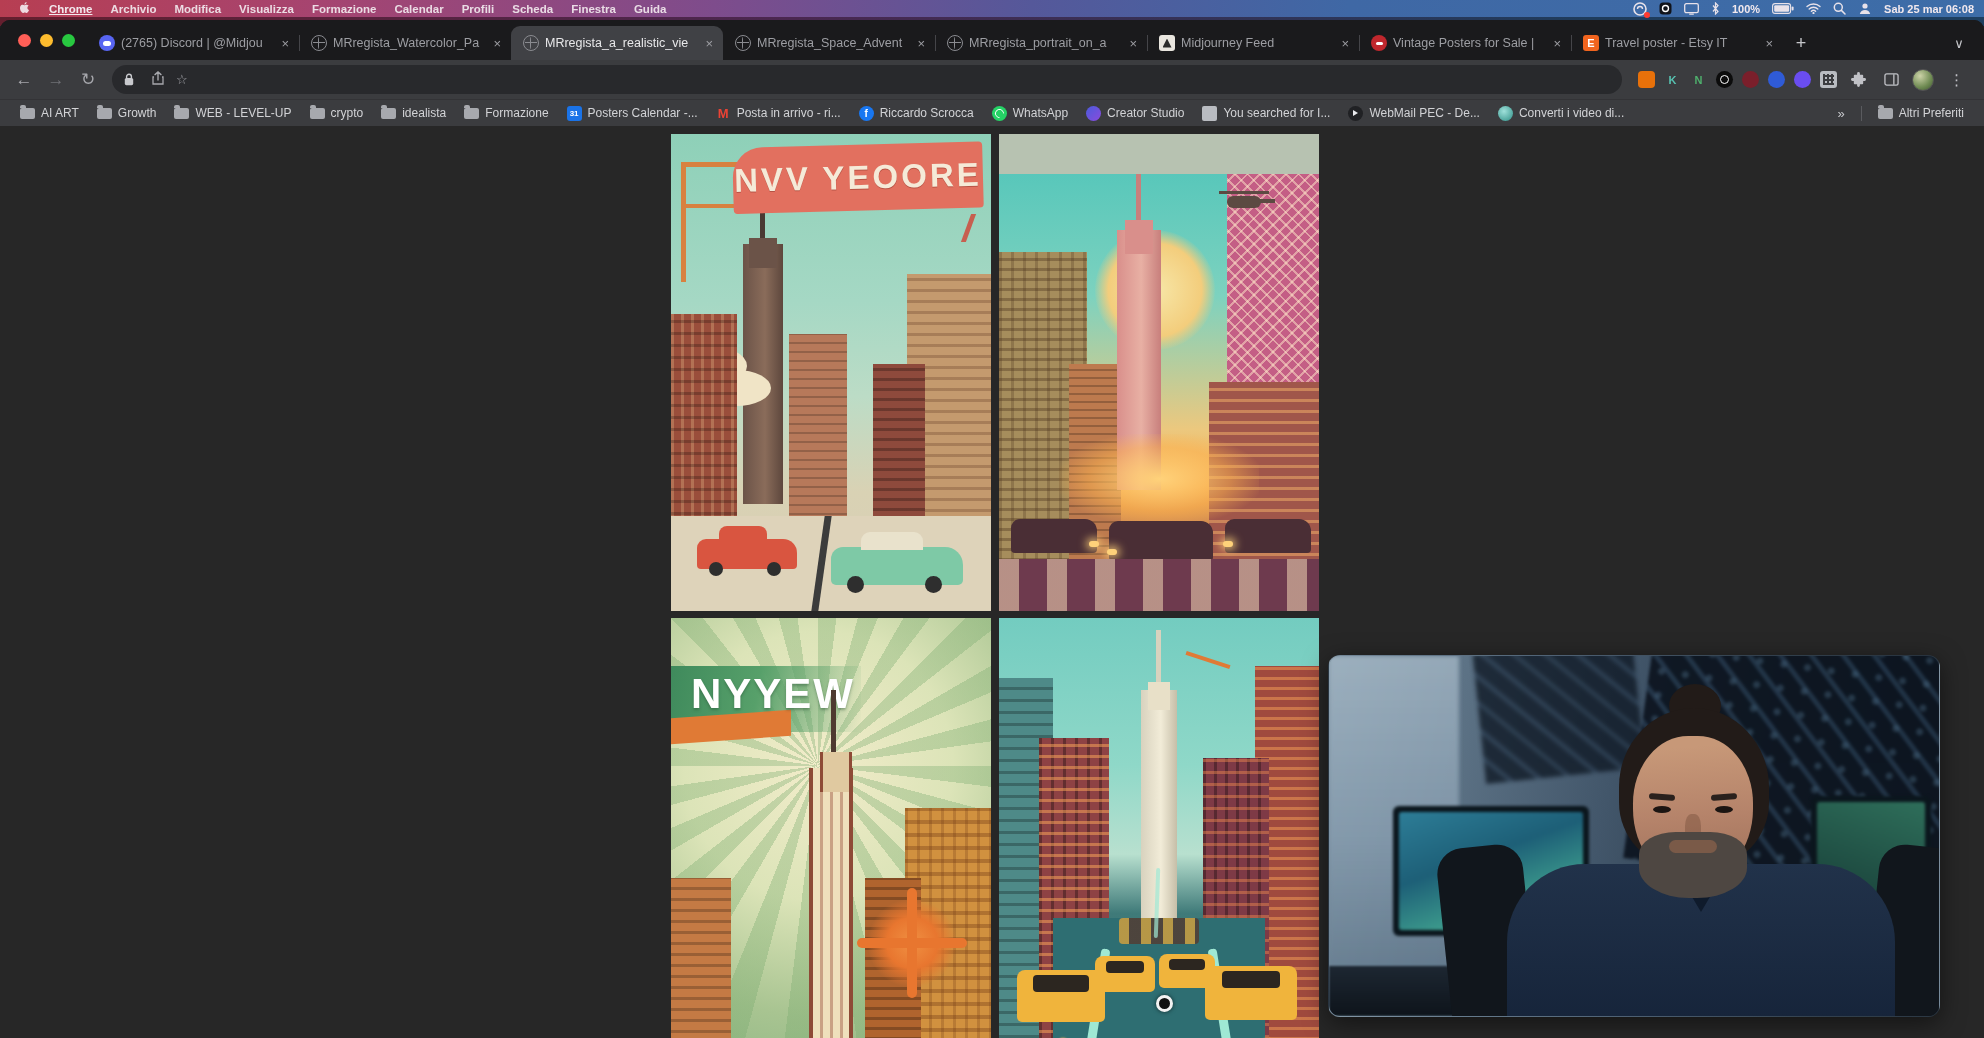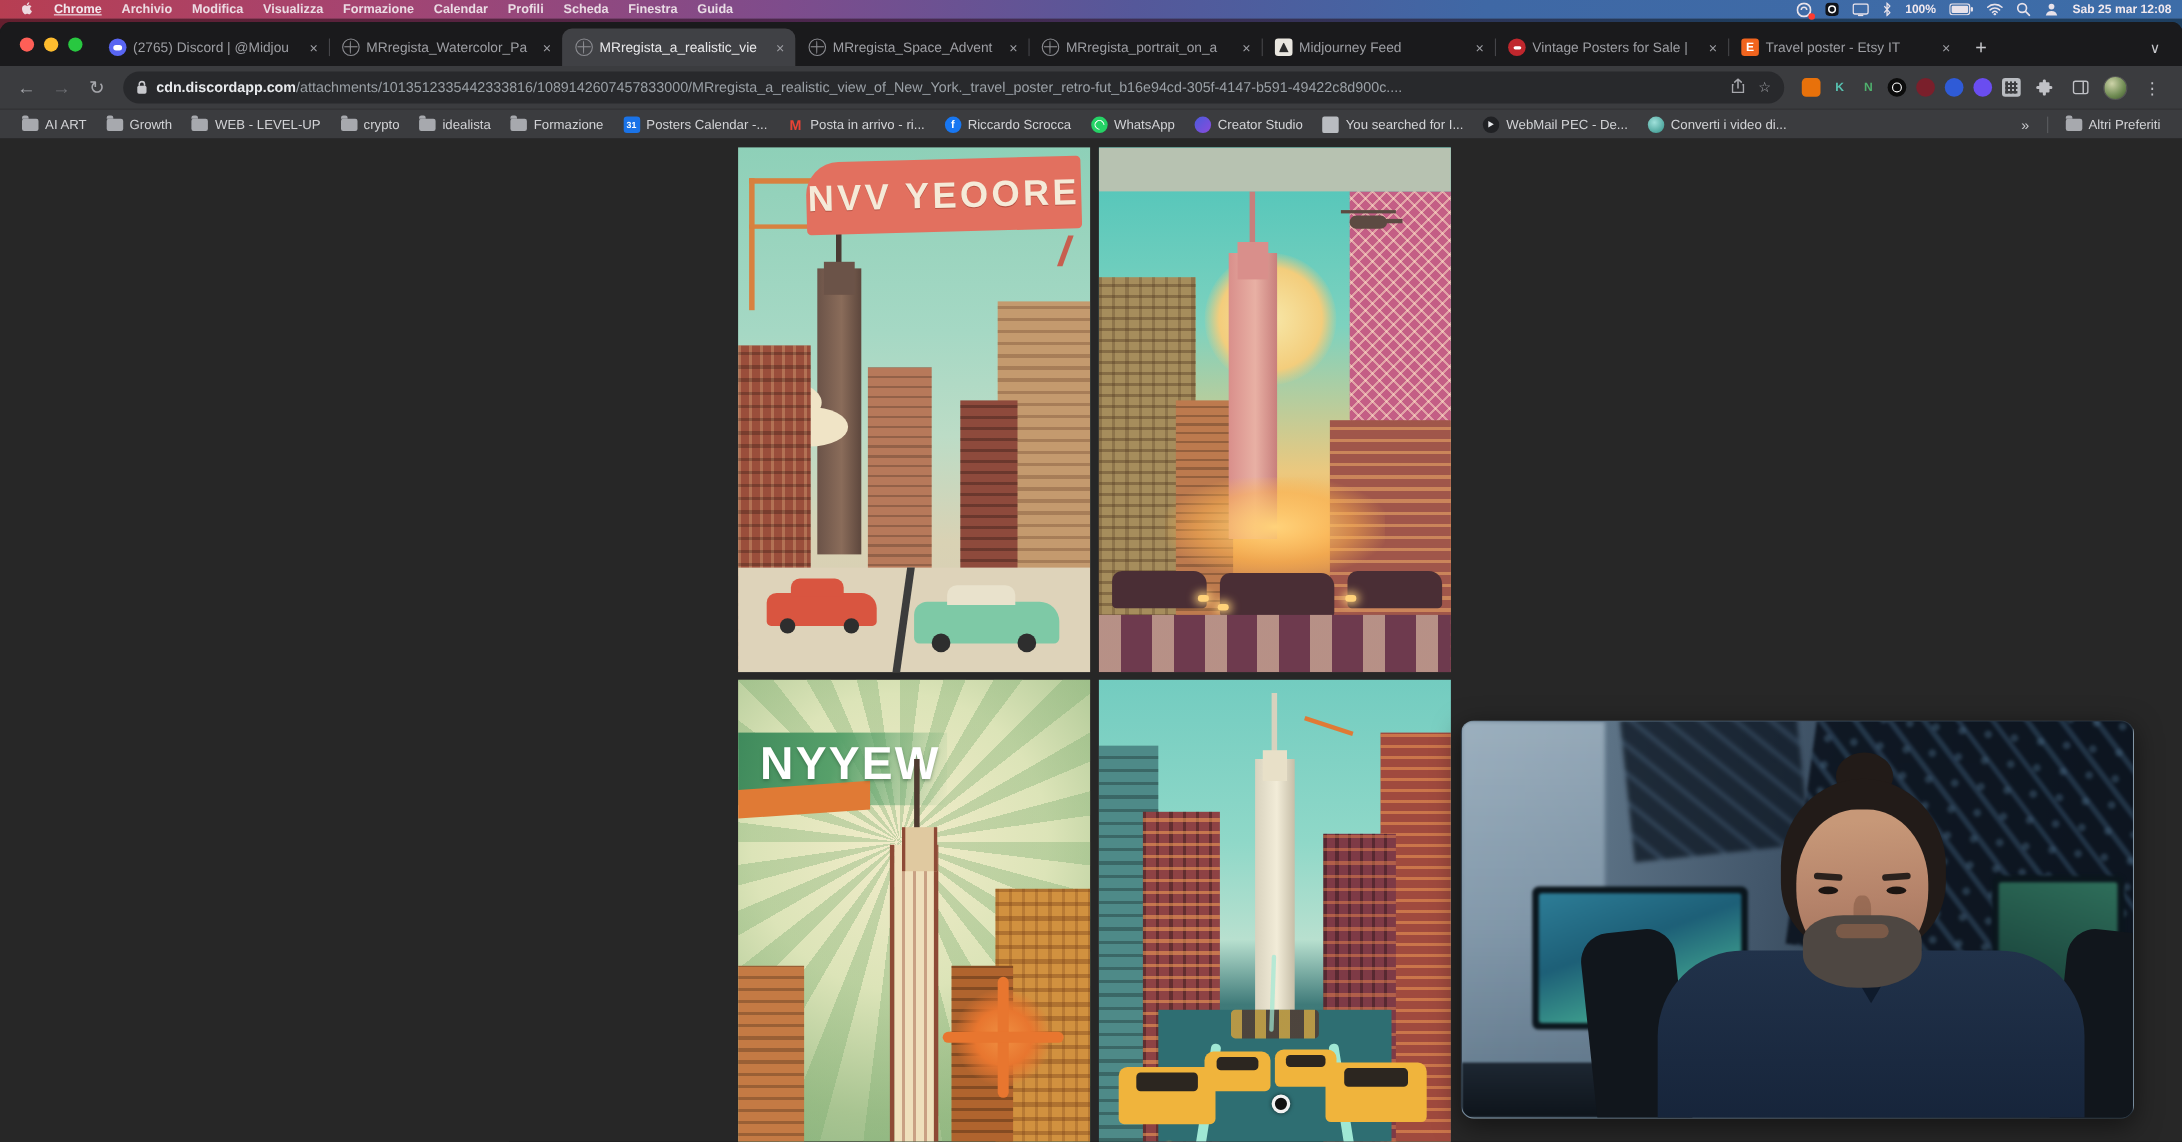--- a/index.html
+++ b/index.html
@@ -346,21 +346,21 @@
             <circle cx="5.3" cy="5.3" r="4" fill="none" stroke="#e8e2ea" stroke-width="1.5"></circle>
             <line x1="8.4" y1="8.4" x2="12" y2="12" stroke="#e8e2ea" stroke-width="1.5" stroke-linecap="round"></line>
           </svg>
       </span>
       <span class="mb-ico">
         <svg width="14" height="13" viewBox="0 0 14 13">
             <circle cx="7" cy="4" r="2.6" fill="#e8e2ea"></circle>
             <path d="M1.8 12a5.4 5.4 0 0 1 10.4 0z" fill="#e8e2ea"></path>
           </svg>
       </span>
-      <span>Sab 25 mar 12:08</span>
+      <span>Sab 25 mar 06:08</span>
     </span>
   </div>
   <div class="wallstrip"></div>
 
   <div class="window">
 
     <div class="tabstrip">
       <div class="lights">
         <span class="light r"></span>
         <span class="light y"></span>
@@ -416,21 +416,20 @@
       <span class="navbtn">←</span>
       <span class="navbtn dim">→</span>
       <span class="navbtn">↻</span>
       <div class="omnibox">
         <span class="omni-lock">
           <svg width="10" height="13" viewBox="0 0 10 13">
               <rect x="0.8" y="5" width="8.4" height="7.2" rx="1.6" fill="#c8c9cd"></rect>
               <path d="M2.6 5V3.6a2.4 2.4 0 0 1 4.8 0V5" fill="none" stroke="#c8c9cd" stroke-width="1.4"></path>
             </svg>
         </span>
-        <span class="omni-url"><span class="omni-host">cdn.discordapp.com</span><span class="omni-path">/attachments/1013512335442333816/1089142607457833000/MRregista_a_realistic_view_of_New_York._travel_poster_retro-fut_b16e94cd-305f-4147-b591-49422c8d900c....</span></span>
         <span class="omni-actions">
           <span>
             <svg width="12" height="14" viewBox="0 0 12 14">
                 <path d="M6 1v8M3 3.6 6 1l3 2.6" fill="none" stroke="#a6a7ac" stroke-width="1.4" stroke-linecap="round"></path>
                 <path d="M2 6H1v7h10V6h-1" fill="none" stroke="#a6a7ac" stroke-width="1.3"></path>
               </svg>
           </span>
           <span>☆</span>
         </span>
       </div>

